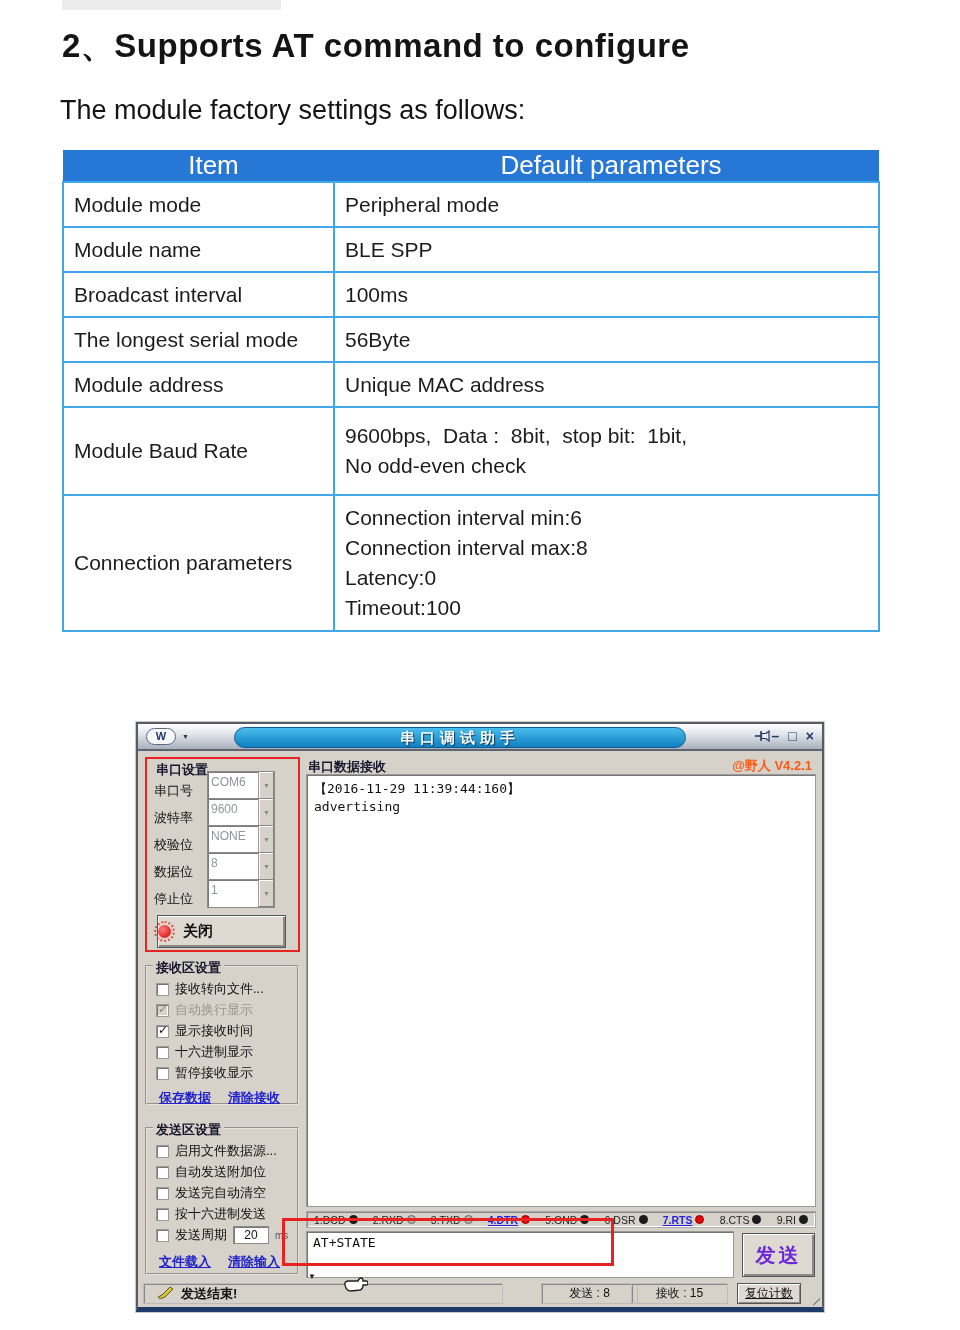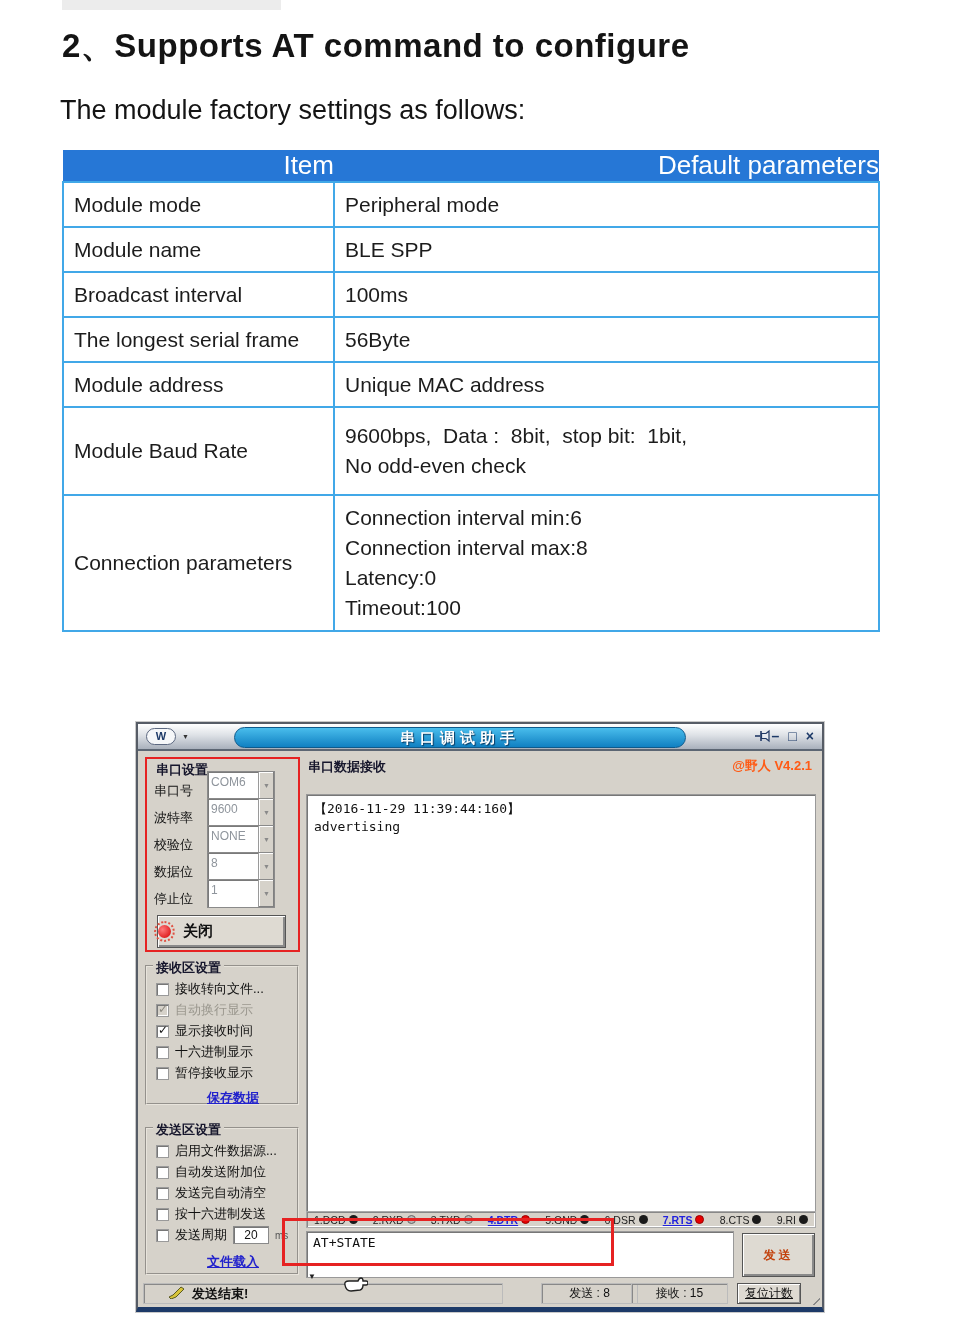--- a/index.html
+++ b/index.html
@@ -6,21 +6,21 @@
   html,body { background:#ffffff; }
   body { font-family:"Liberation Sans","DejaVu Sans",sans-serif; }
   .page { position:relative; width:960px; height:1330px; background:#fff; overflow:hidden; }
 
   
   .top-bar { position:absolute; left:62px; top:0; width:219px; height:10px; background:#ececec; }
   .doc-title { position:absolute; left:62px; top:24px; font-size:33px; font-weight:600; color:#141414; letter-spacing:0.5px; }
   .doc-sub { position:absolute; left:60px; top:95px; font-size:27px; font-weight:400; color:#141414; }
 
   table.params { position:absolute; left:62px; top:150px; width:816px; border-collapse:collapse; table-layout:fixed; }
-  table.params th { background:#2677d6; color:#fff; font-size:26px; font-weight:400; height:30px; text-align:right; }
+  table.params th { background:#2677d6; color:#fff; font-size:26px; font-weight:400; height:30px; text-align:center; }
   th.c1 { padding-left:30px; }
   th.c2 { padding-left:9px; }
   table.params td { border:2px solid #41a8e8; font-size:21px; color:#1c1c1c; padding:5px 10px; vertical-align:middle; white-space:pre-wrap; line-height:30px; }
   tr.r { height:45px; } tr.r-tall { height:88px; } tr.r-xtall { height:136px; }
 
   
   .window { position:absolute; left:136px; top:722px; width:688px; height:590px; background:#d6d2ca;
             border:2px solid #565c66; border-bottom:5px solid #1d3a68; box-shadow:0 0 0 1px #c9c9c9; }
   .titlebar { position:absolute; left:0; top:0; right:0; height:27px;
               background:linear-gradient(#ffffff,#dde1e6 45%,#a9b1bc); border-bottom:2px solid #5c6673; }
@@ -63,49 +63,49 @@
   .cbx .check { position:absolute; left:1px; top:-3px; font-size:12px; font-weight:bold; color:#111; visibility:hidden; }
   .cbx[data-checked="true"] .check { visibility:visible; }
   .opt[data-disabled="true"] { color:#9a978e; }
   .opt[data-disabled="true"] .cbx { background:#d6d2ca; }
   .opt[data-disabled="true"] .check { color:#8a877e; }
   .cycle-input { width:36px; height:18px; border:1px solid #8a8a8a; box-shadow:inset 1px 1px 0 #777;
                  font-size:12px; text-align:center; font-family:inherit; color:#111; background:#fff; }
   .unit { font-size:10px; color:#555; }
 
   .glinks { position:absolute; display:flex; gap:17px; font-size:13px; font-weight:bold; }
-  .link { color:#2222cc; text-decoration:underline; cursor:pointer; white-space:nowrap;margin-left:48px; }
+  .link { color:#2222cc; text-decoration:underline; cursor:pointer; white-space:nowrap; }
 
   .recv-label { position:absolute; left:170px; top:34px; font-size:13px; font-weight:600; color:#16162c; }
   .version { position:absolute; right:10px; top:33px; font-size:13px; font-weight:bold; color:#ff5a14; }
   .recv-box { position:absolute; left:168px; top:50px; width:510px; height:433px; background:#fff;
               border:1px solid #999; box-shadow:inset 1px 1px 0 #777, inset -1px -1px 0 #fff;
-              padding:5px 7px; font-family:"DejaVu Sans Mono",monospace; font-size:13px; color:#111; line-height:18px;margin-top:20px; }
+              padding:5px 7px; font-family:"DejaVu Sans Mono",monospace; font-size:13px; color:#111; line-height:18px; }
 
   .pin-row { position:absolute; left:168px; top:487px; width:510px; height:17px; background:#d6d2ca;
              border:1px solid #aaa; box-shadow:inset 1px 1px 0 #888, inset -1px -1px 0 #fff;
              display:flex; align-items:center; justify-content:space-between; padding:0 7px; }
   .pin { display:flex; align-items:center; gap:3px; font-size:10.5px; color:#222; }
   .pin-label[data-link="true"] { color:#2222dd; text-decoration:underline; font-weight:bold; }
   .dot { width:9px; height:9px; border-radius:50%; background:#1a1a1a; }
   .dot[data-color="gray"] { background:#b8b8b8; border:1px solid #666; }
   .dot[data-color="red"] { background:#e80000; border:1px solid #900; }
 
   .send-input { position:absolute; left:168px; top:507px; width:428px; height:47px; background:#fff;
                 border:1px solid #999; box-shadow:inset 1px 1px 0 #777, inset -1px -1px 0 #fff;
                 padding:3px 6px; font-family:"DejaVu Sans Mono",monospace; font-size:13px; color:#111; }
   .send-btn { position:absolute; left:604px; top:509px; width:73px; height:44px; background:#dedad2;
               border:1px solid #555; box-shadow:inset 1px 1px 0 #fff, inset -2px -2px 0 #8a8a8a;
-              color:#c2410c; font-weight:bold; font-size:12px; letter-spacing:3px;
+              color:#6d28d9; font-weight:bold; font-size:20px; letter-spacing:3px;
               display:flex; align-items:center; justify-content:center; }
   .red-anno { position:absolute; left:144px; top:494px; width:332px; height:48px; border:3px solid #e62222; pointer-events:none; z-index:5; }
 
   .statusbar { position:absolute; left:3px; right:3px; top:557px; height:25px; display:flex; align-items:center; }
   .st-left { position:absolute; left:2px; top:2px; width:360px; height:21px; border:1px solid #bbb;
-             box-shadow:inset 1px 1px 0 #888; display:flex; align-items:center; gap:8px; padding-left:24px;
+             box-shadow:inset 1px 1px 0 #888; display:flex; align-items:center; gap:8px; padding-left:13px;
              font-size:13px; font-weight:600; color:#111; }
   .st-box { position:absolute; top:2px; height:21px; border:1px solid #bbb; box-shadow:inset 1px 1px 0 #888;
             font-size:12px; color:#111; display:flex; align-items:center; justify-content:center; }
   .st-sent { left:384px; width:97px;margin-left:16px; }
   .st-recv { left:490px; width:97px; }
   .st-reset { left:596px; width:64px; top:2px; height:21px; position:absolute; background:#dedad2;
               border:1px solid #555; box-shadow:inset 1px 1px 0 #fff, inset -1px -1px 0 #8a8a8a;
               font-size:12px; color:#111; display:flex; align-items:center; justify-content:center; text-decoration:underline; }
   .hand-ico { position:absolute; left:204px; top:549px; z-index:6; }
   .tiny-arrow { position:absolute; left:170px; top:548px; font-size:8px; color:#222; }
@@ -139,21 +139,21 @@
       </tr>
       <tr class="r">
         <td>Module name</td>
         <td>BLE SPP</td>
       </tr>
       <tr class="r">
         <td>Broadcast interval</td>
         <td>100ms</td>
       </tr>
       <tr class="r">
-        <td>The longest serial frame</td>
+        <td>The longest serial mode</td>
         <td>56Byte</td>
       </tr>
       <tr class="r">
         <td>Module address</td>
         <td>Unique MAC address</td>
       </tr>
       <tr class="r-tall">
         <td>Module Baud Rate</td>
         <td>9600bps,  Data :  8bit,  stop bit:  1bit,
 No odd-even check</td>

